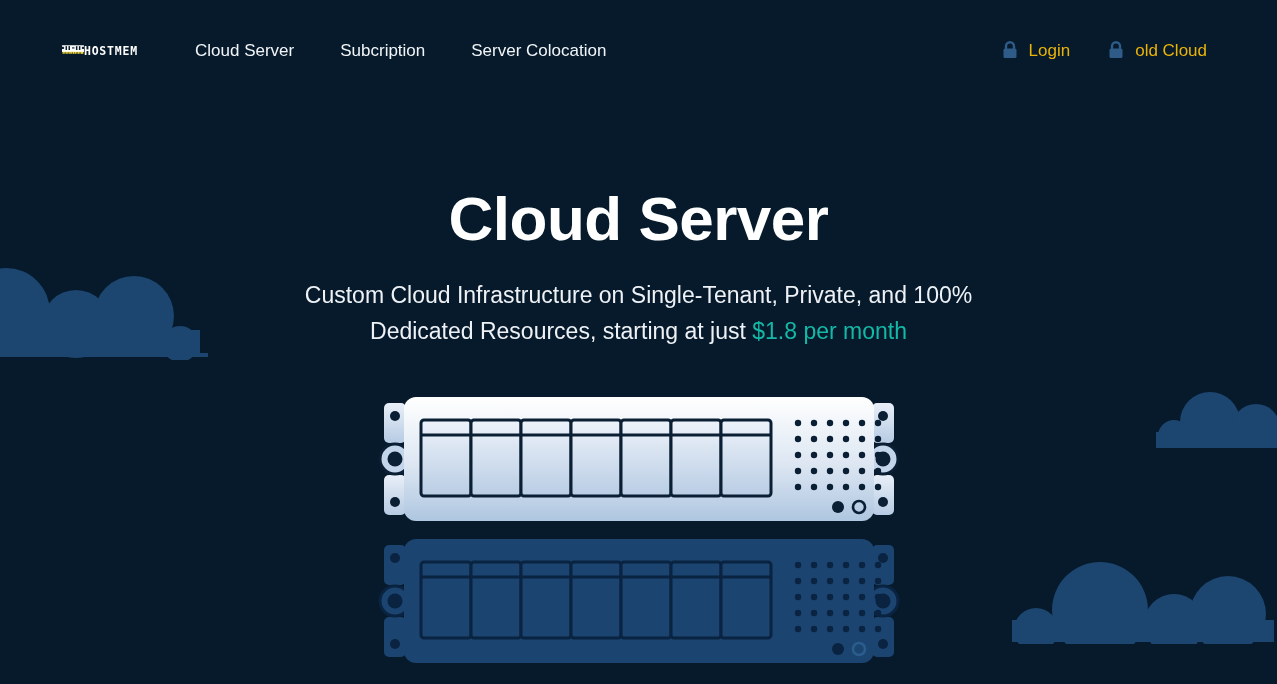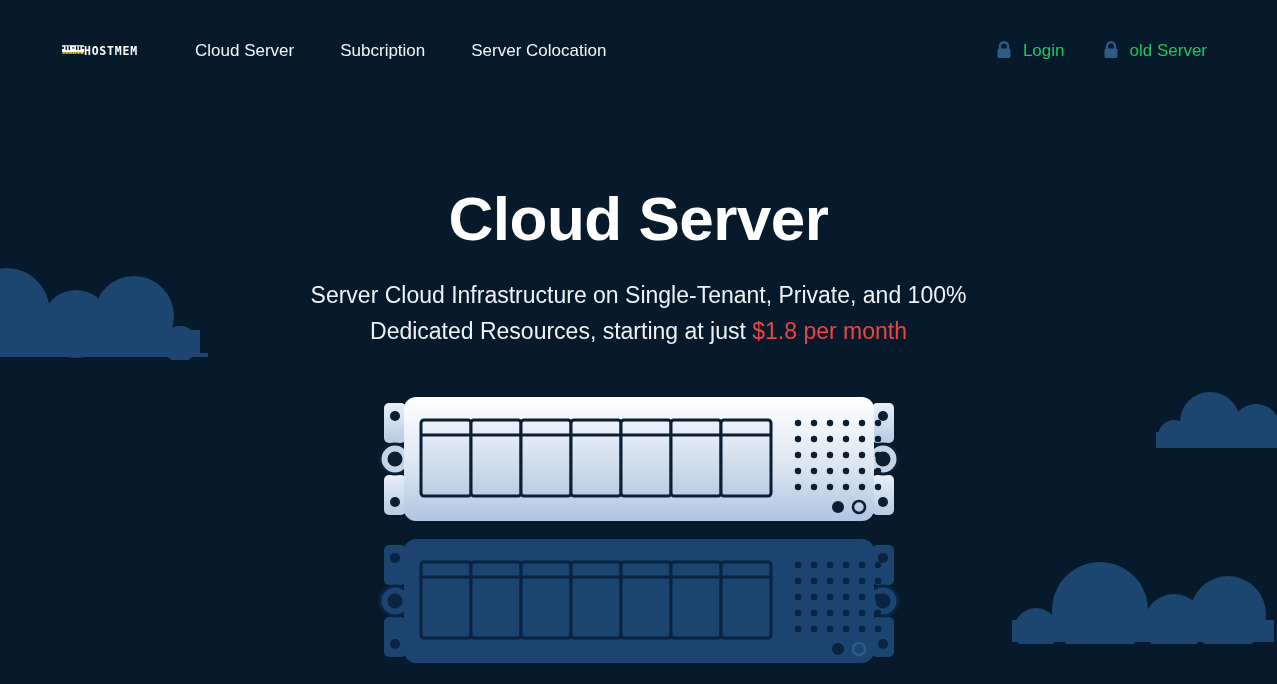--- a/index.html
+++ b/index.html
@@ -78,21 +78,21 @@
     display: flex;
     align-items: center;
     gap: 38px;
     padding-right: 30px;
   }
 
   .auth-link {
     display: flex;
     align-items: center;
     gap: 11px;
-    color: #22c55e;
+    color: #eab308;
     font-size: 17px;
     line-height: 1;
     cursor: pointer;
     white-space: nowrap;
   }
   .auth-link .lock { flex: 0 0 auto; display: block; }
 
   
   .hero {
     position: relative;
@@ -111,21 +111,21 @@
 
   .hero-sub {
     margin: 26px auto 0;
     width: 680px;
     color: #eef2f6;
     font-size: 23px;
     line-height: 36px;
     font-weight: 400;
   }
 
-  .price { color: #ef4444; }
+  .price { color: #14b8a6; }
 
   
   .servers {
     position: relative;
     z-index: 2;
     margin-top: 46px;
     display: flex;
     flex-direction: column;
     align-items: center;
     gap: 14px;
@@ -218,31 +218,31 @@
         <rect x="1.5" y="7.5" width="13" height="9.5" rx="1.6" fill="#2e5b87"></rect>
       </svg>
       <span>Login</span>
     </div>
 
     <div class="auth-link">
       <svg class="lock" width="16" height="18" viewBox="0 0 16 18">
         <path d="M4 8 V5.2 A4 4 0 0 1 12 5.2 V8" fill="none" stroke="#2e5b87" stroke-width="2.4"></path>
         <rect x="1.5" y="7.5" width="13" height="9.5" rx="1.6" fill="#2e5b87"></rect>
       </svg>
-      <span>old Server</span>
+      <span>old Cloud</span>
     </div>
 
   </div>
 </div>
 
 <div class="hero">
   <h1 class="hero-title">Cloud Server</h1>
 
   <p class="hero-sub">
-    <span>Server Cloud Infrastructure on Single-Tenant, Private, and</span>
+    <span>Custom Cloud Infrastructure on Single-Tenant, Private, and</span>
     <span>100% Dedicated Resources, starting at just </span><span class="price">$1.8 per month</span>
   </p>
 </div>
 
 <div class="servers">
 
   <svg width="530" height="128" viewBox="0 0 530 128">
     <defs>
       <linearGradient id="bodyGrad" x1="0" y1="0" x2="0" y2="1">
         <stop offset="0%" stop-color="#ffffff"></stop>

